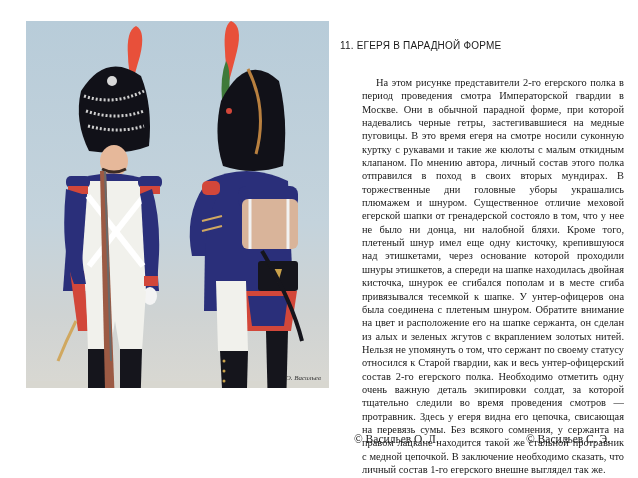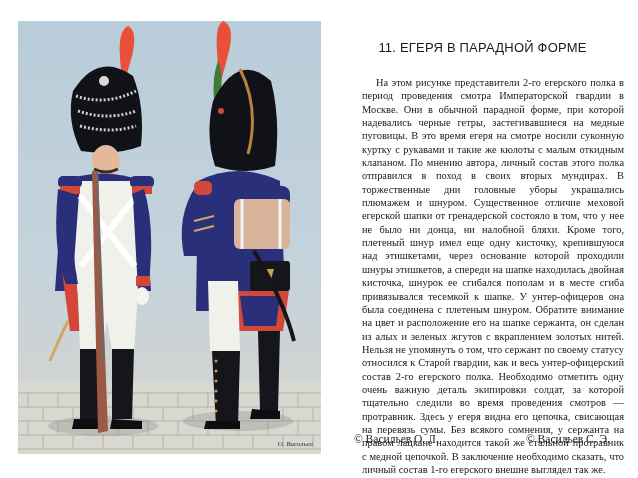--- a/index.html
+++ b/index.html
@@ -1,23 +1,23 @@
 <!DOCTYPE html>
 <html><head>
   <meta charset="utf-8">
   <style>
     html, body { margin:0; padding:0; background:#ffffff; }
     body { width:638px; height:478px; position:relative; overflow:hidden;
            font-family:"DejaVu Serif", "Liberation Serif", serif; color:#1a1a1a; }
-    .plate { position:absolute; left:18px; top:21px; width:303px; height:433px;
+    .plate { position:absolute; left:26px; top:21px; width:303px; height:367px;
              background:linear-gradient(#b8ccd9 0%, #c4d3dc 55%, #cfd3d3 80%, #d9d8d2 100%);
              overflow:hidden; }
     .plate svg { position:absolute; left:0; top:0; }
-    .title { position:absolute; left:340px; top:40px; width:285px; text-align:center;
-             font-family:"Liberation Sans", sans-serif; font-size:13px; letter-spacing:0.2px;
+    .title { position:absolute; left:340px; top:40px; width:285px; 
+             font-family:"Liberation Sans", sans-serif; font-size:10px; letter-spacing:0.2px;
              color:#1a1a1a; }
     .body-text { position:absolute; left:354px; top:68px; width:262px;
                  font-family:"Liberation Serif", serif; font-size:10.4px; line-height:13.35px;
                  text-align:justify; text-indent:14px; color:#1a1a1a; margin:8px; hyphens:manual; }
     .credit { position:absolute; top:433px; font-family:"Liberation Serif", serif;
               font-size:11.5px; color:#1a1a1a; }
     .credit-left { left:354px; }
     .credit-right { left:526px; }
     .signature { position:absolute; right:8px; bottom:6px; font-family:"Liberation Serif", serif;
                  font-style:italic; font-size:7px; color:#333; }

